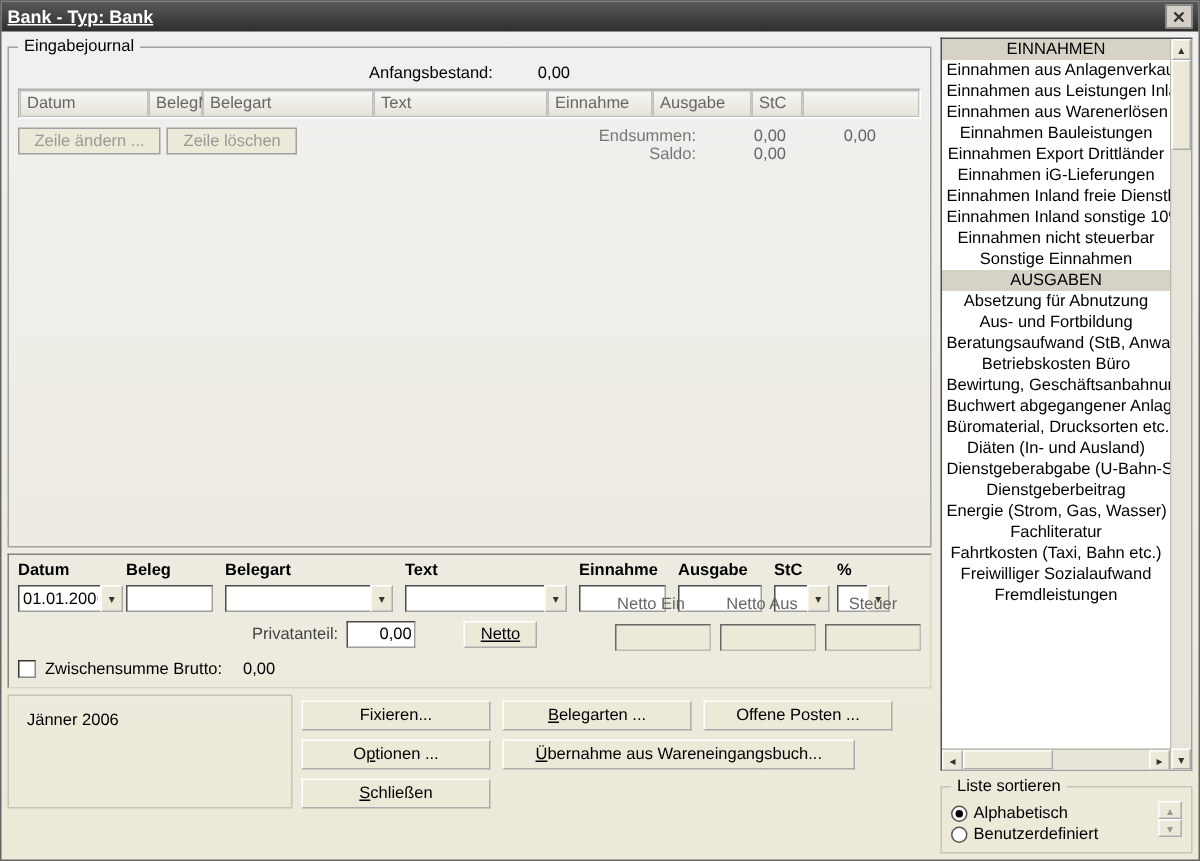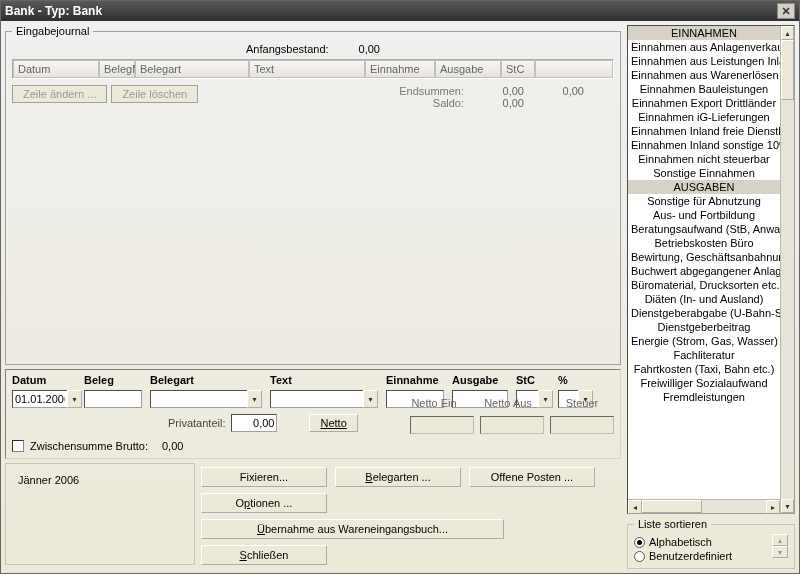--- a/index.html
+++ b/index.html
@@ -22,21 +22,21 @@
   .titlebar {
     height: 20px;
     background: linear-gradient(#595959,#2e2e2e);
     color: #fff;
     font-weight: bold;
     display: flex;
     align-items: center;
     padding: 0 4px;
     font-size: 12px;
   }
-  .titlebar .title { flex:1; }
+  .titlebar .title { flex:1;text-decoration:underline; }
   .titlebar .close {
     width: 18px; height: 16px;
     background: #d4d0c8;
     border: 1px solid #888;
     color: #333;
     font-size: 11px;
     display: flex; align-items: center; justify-content: center;
     cursor: default;
   }
 
@@ -324,21 +324,21 @@
 
         <div class="bottom-strip">
           <div class="uva-box">
             <div style="margin-top:6px;margin-left:6px">Jänner 2006</div>
           </div>
           <div class="bottom-buttons">
             <button class="btn">Fixieren...</button>
             <button class="btn"><u>B</u>elegarten ...</button>
             <button class="btn">Offene Posten ...</button>
             <button class="btn">O<u>p</u>tionen ...</button>
-            <button class="btn" style="width:303px"><u>Ü</u>bernahme aus Wareneingangsbuch...</button>
+            <button class="btn" style="width:235px"><u>Ü</u>bernahme aus Wareneingangsbuch...</button>
             <button class="btn"><u>S</u>chließen</button>
           </div>
         </div>
 
       </div>
 
       <div class="right-col">
         <div class="catlist" style="height:470px">
           <div class="catlist-inner" id="catlist-inner">
               <div class="item hdr">EINNAHMEN</div>
@@ -346,21 +346,21 @@
               <div class="item">Einnahmen aus Leistungen Inland</div>
               <div class="item">Einnahmen aus Warenerlösen</div>
               <div class="item">Einnahmen Bauleistungen</div>
               <div class="item">Einnahmen Export Drittländer</div>
               <div class="item">Einnahmen iG-Lieferungen</div>
               <div class="item">Einnahmen Inland freie Dienstleistung</div>
               <div class="item">Einnahmen Inland sonstige 10%</div>
               <div class="item">Einnahmen nicht steuerbar</div>
               <div class="item">Sonstige Einnahmen</div>
               <div class="item hdr">AUSGABEN</div>
-              <div class="item">Sonstige für Abnutzung</div>
+              <div class="item">Absetzung für Abnutzung</div>
               <div class="item">Aus- und Fortbildung</div>
               <div class="item">Beratungsaufwand (StB, Anwalt)</div>
               <div class="item">Betriebskosten Büro</div>
               <div class="item">Bewirtung, Geschäftsanbahnung</div>
               <div class="item">Buchwert abgegangener Anlagen</div>
               <div class="item">Büromaterial, Drucksorten etc.</div>
               <div class="item">Diäten (In- und Ausland)</div>
               <div class="item">Dienstgeberabgabe (U-Bahn-Steuer)</div>
               <div class="item">Dienstgeberbeitrag</div>
               <div class="item">Energie (Strom, Gas, Wasser)</div>

